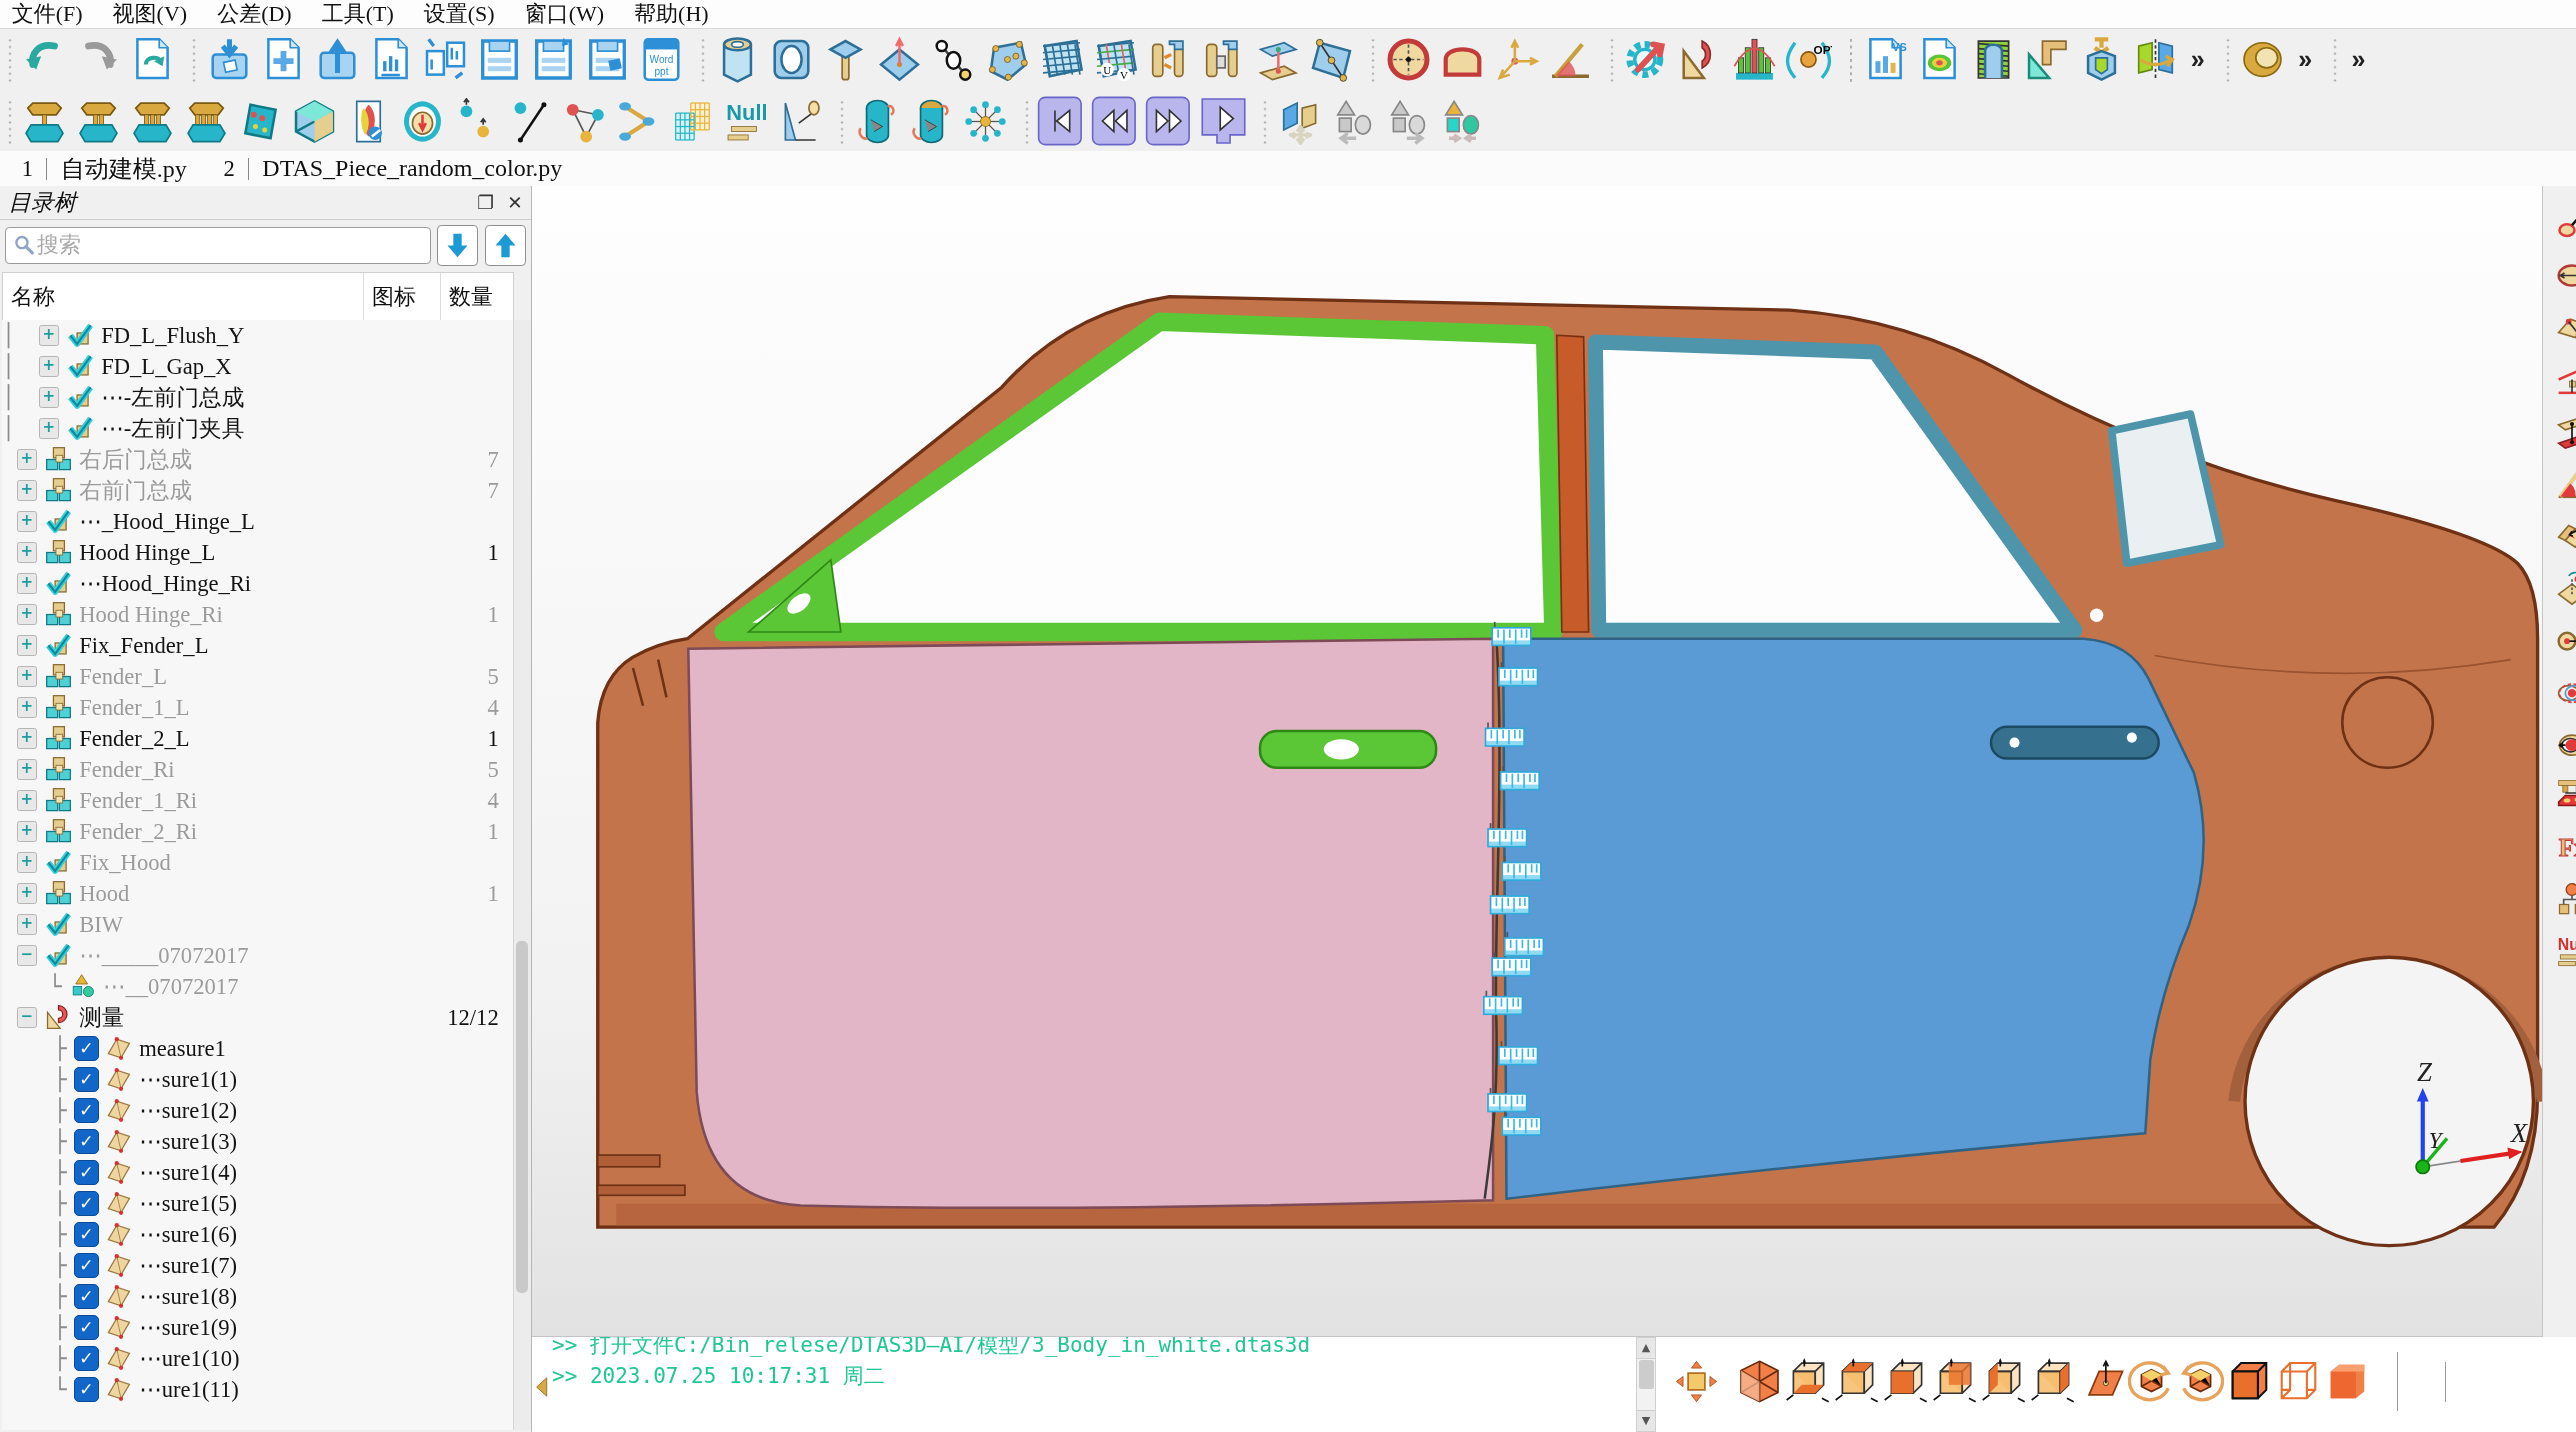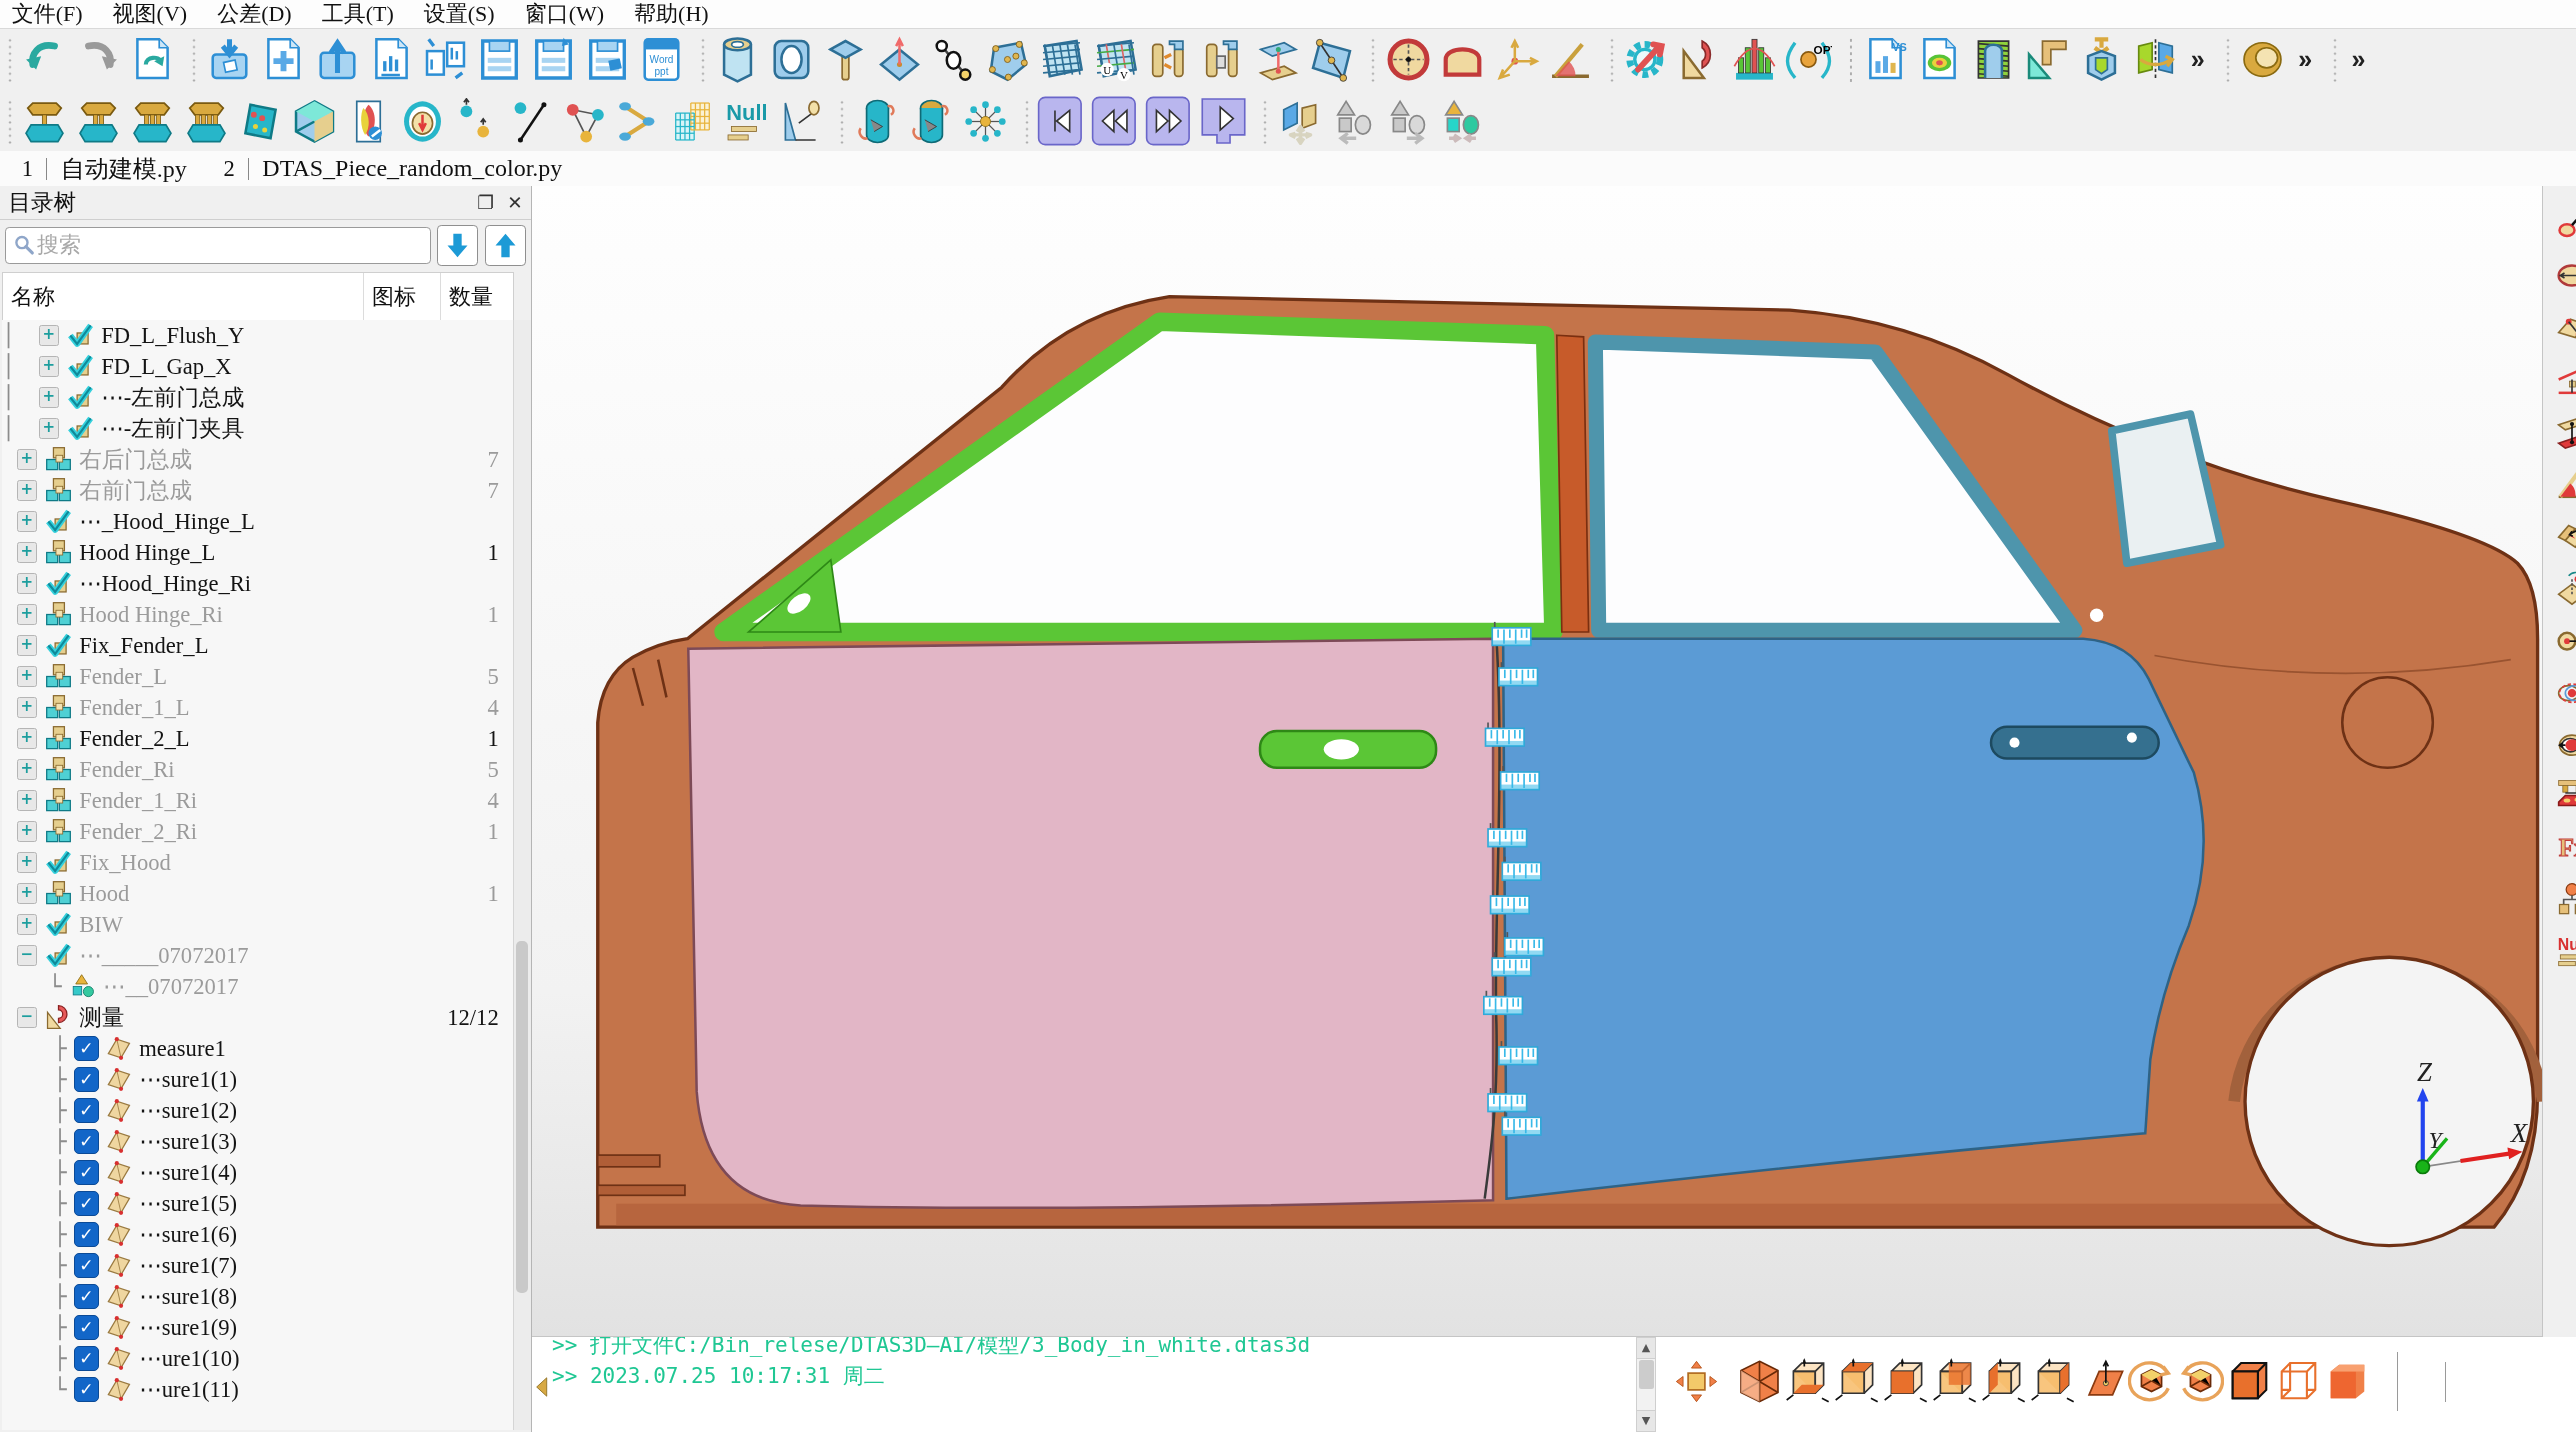--- a/index.html
+++ b/index.html
@@ -19,21 +19,21 @@
   .tb-overflow{font-size:25px;font-weight:bold;color:#222;margin:0 8.4px;font-family:"Liberation Sans",sans-serif;}
   
   #tabbar{position:absolute;left:0;top:151px;width:2576px;height:35px;background:#fbfbfb;border-bottom:0.8px solid #c9c9c9;display:flex;align-items:center;}
   .tab{display:flex;align-items:center;height:100%;padding:0 15px 0 8.4px;}
   .tab .tnum{font-size:22.6px;padding:0 13.4px;}
   .tab .tdiv{width:0.8px;height:22px;background:#888;margin-right:13.4px;}
   .tab .tlabel{font-size:24px;white-space:nowrap;}
   
   #sidebar{position:absolute;left:0;top:186px;width:532px;height:1246px;background:#f0f0f0;border-right:0.8px solid #b5b5b5;box-sizing:border-box;}
   #panel-titlebar{position:absolute;left:0;top:0;width:100%;height:34px;border-bottom:0.8px solid #cfcfcf;display:flex;align-items:center;box-sizing:border-box;padding:0 8.4px;}
-  #panel-title{font-size:22.6px;flex:1;}
+  #panel-title{font-size:22.6px;flex:1;font-style:italic;}
   .panel-btn{font-size:18.4px;color:#333;margin-left:13.4px;font-family:"DejaVu Sans",sans-serif;}
   #search-row{position:absolute;left:0;top:37px;width:100%;height:44px;display:flex;align-items:center;padding:0 5px;box-sizing:border-box;}
   #search-box{flex:1;height:35px;background:#fff;border:0.8px solid #9a9a9a;border-radius:4.2px;display:flex;align-items:center;padding:0 8.4px;}
   #search-box input{border:none;outline:none;font-size:22px;width:100%;font-family:inherit;color:#333;background:transparent;}
   #search-box input::placeholder{color:#a8a8a8;}
   .arrow-btn{width:39px;height:39px;background:#fff;border:0.8px solid #8f8f8f;border-radius:4.2px;margin-left:6.7px;display:flex;align-items:center;justify-content:center;}
   #tree-header{position:absolute;left:1.7px;top:86px;width:512px;height:49px;background:#ffffff;border:0.8px solid #cfcfcf;display:flex;box-sizing:border-box;}
   .th-cell{font-size:22px;display:flex;align-items:center;padding-left:8.4px;box-sizing:border-box;border-right:0.8px solid #dcdcdc;}
   #tree-body{position:absolute;left:1.7px;top:134px;width:512px;height:1110px;background:#f7f7f7;overflow:hidden;}
   .tree-row{position:relative;height:31px;display:flex;align-items:center;white-space:nowrap;}

